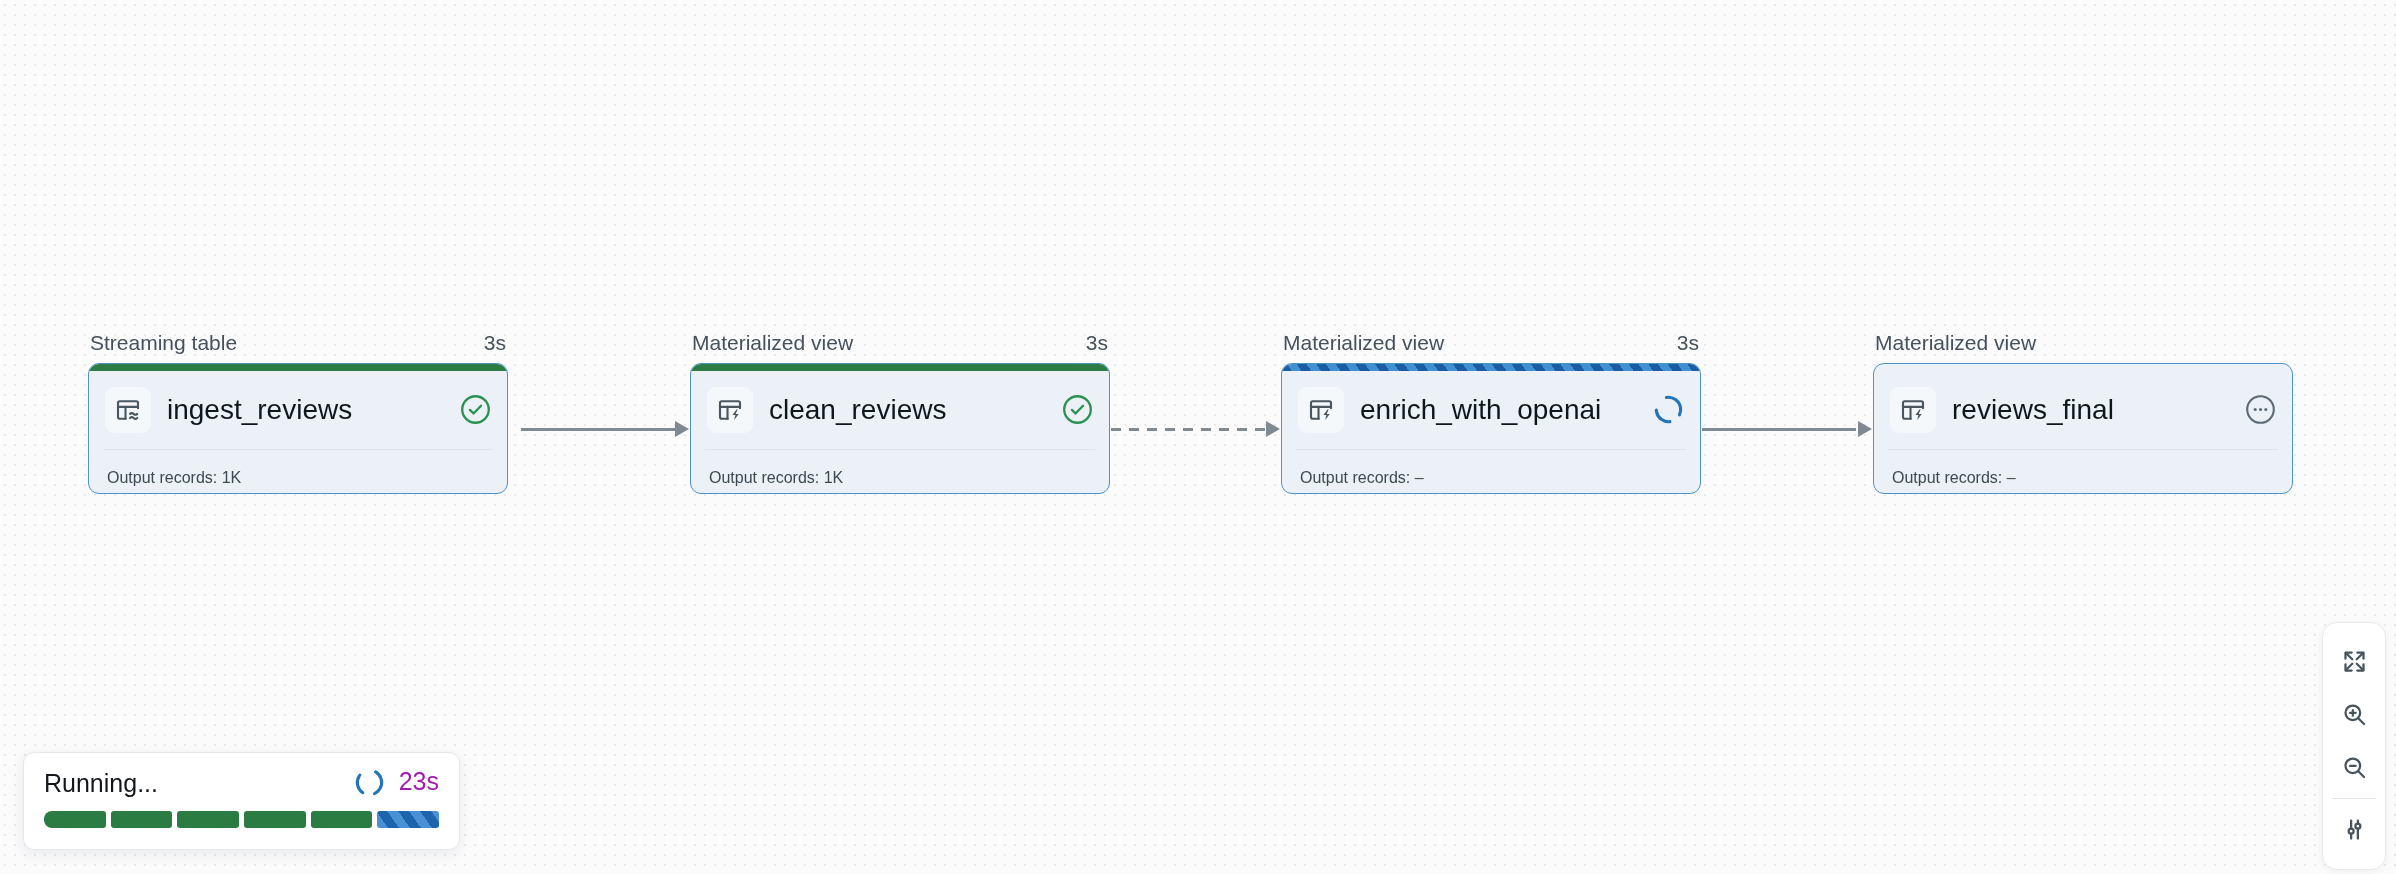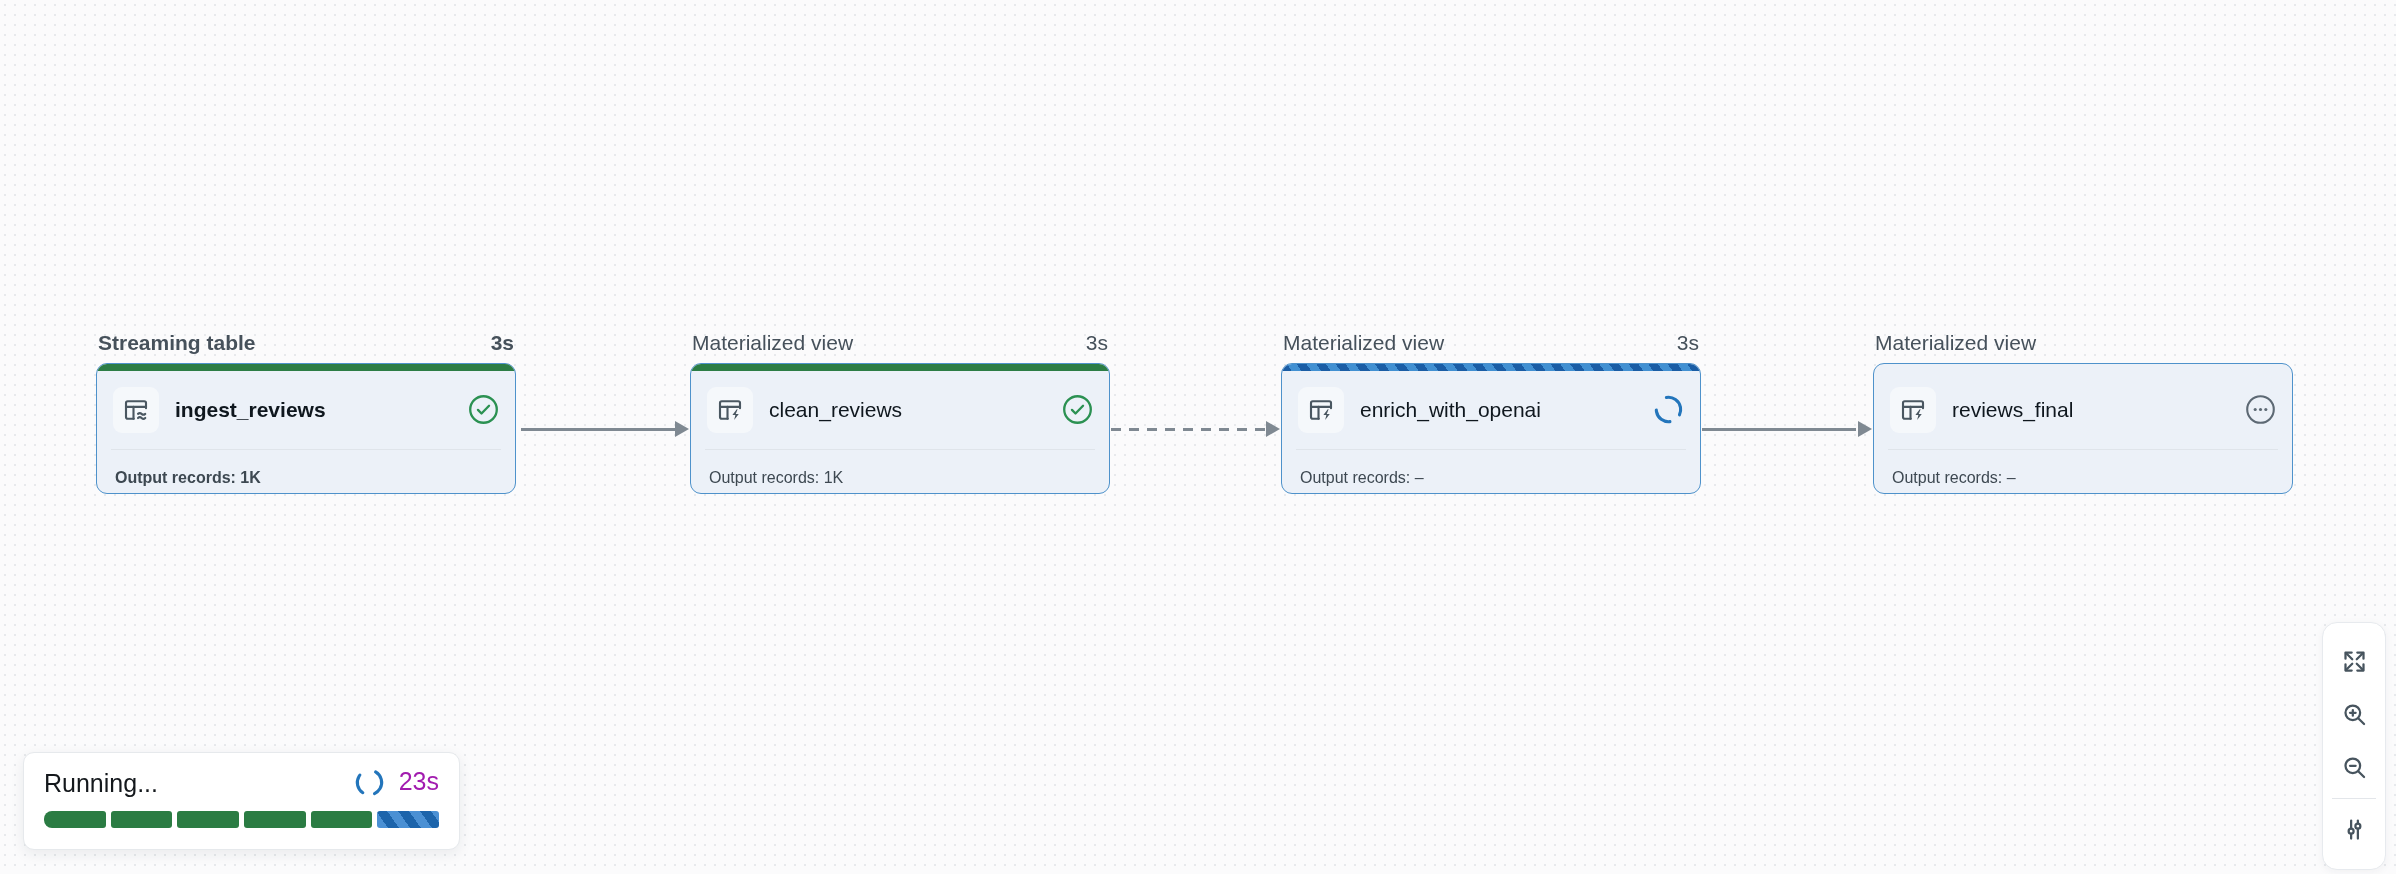--- a/index.html
+++ b/index.html
@@ -36,21 +36,21 @@
   .node-head {
     display:flex; align-items:center; gap:16px;
     padding:18px 16px 0 16px; height:73px;
   }
   .icon-chip {
     width:46px; height:46px; flex:0 0 46px;
     background:#f5f8fb; border-radius:9px;
     display:flex; align-items:center; justify-content:center;
   }
   .node-title {
-    flex:1; font-size:21px; color:#0f171e; line-height:30px;
+    flex:1; font-size:28px; color:#0f171e; line-height:30px;
     white-space:nowrap; overflow:hidden;
   }
   .status-icon { width:31px; height:31px; flex:0 0 31px; display:flex; }
   .node-divider { height:1px; background:#dfe4ea; margin:12px 14px 0 14px; }
   .node-output {
     padding:14px 18px 0 18px;
     font-size:16px; color:#3d4851; line-height:27px;
   }
 
   
@@ -97,21 +97,21 @@
   }
   .tool-divider { width:44px; height:1px; background:#e3e6ea; margin:4px 0; }
 
   svg { display:block; }
 </style>
 </head>
 <body>
 
 <div class="canvas">
 
-  <div class="node-group" style="left:96px;font-weight:bold;">
+  <div class="node-group" style="left:88px;">
     <div class="node-meta">
       <span>Streaming table</span>
       <span>3s</span>
     </div>
     <div class="node-card">
       <div class="strip strip-success"></div>
       <div class="node-head">
         <span class="icon-chip">
           <svg width="30" height="30" viewBox="0 0 24 24" fill="none" stroke="#4a5761" stroke-width="1.7" stroke-linecap="round" stroke-linejoin="round">
             <path d="M20 10.5V6.4C20 5.6 19.4 5 18.6 5H5.4C4.6 5 4 5.6 4 6.4v11.2C4 18.4 4.6 19 5.4 19h4.8"></path>

